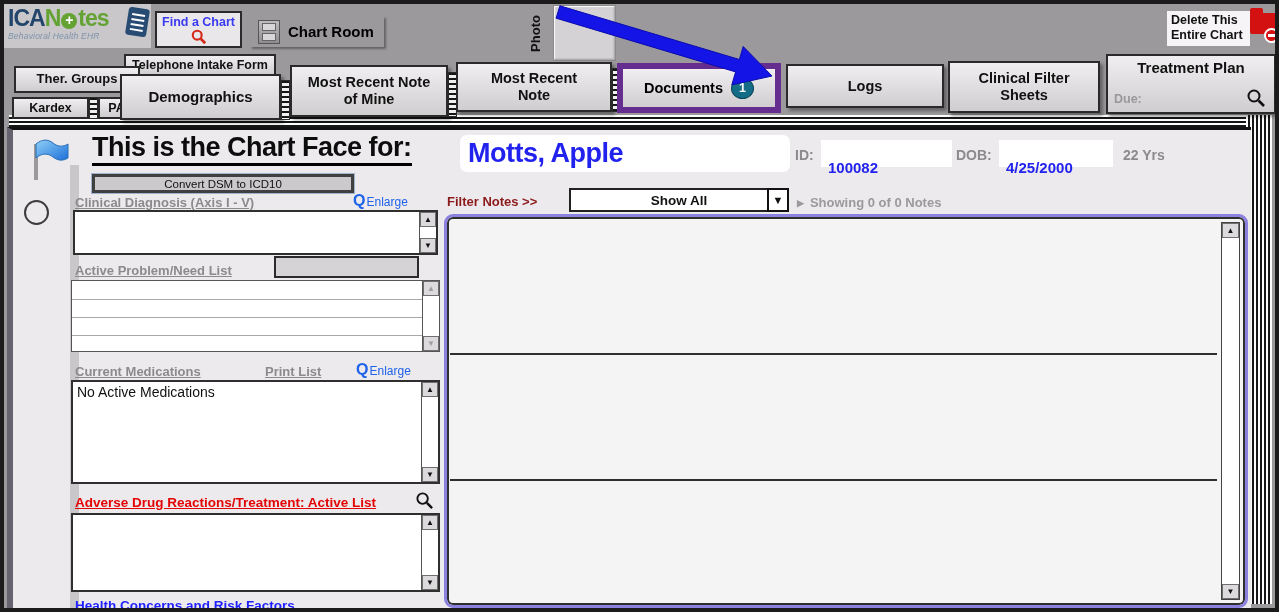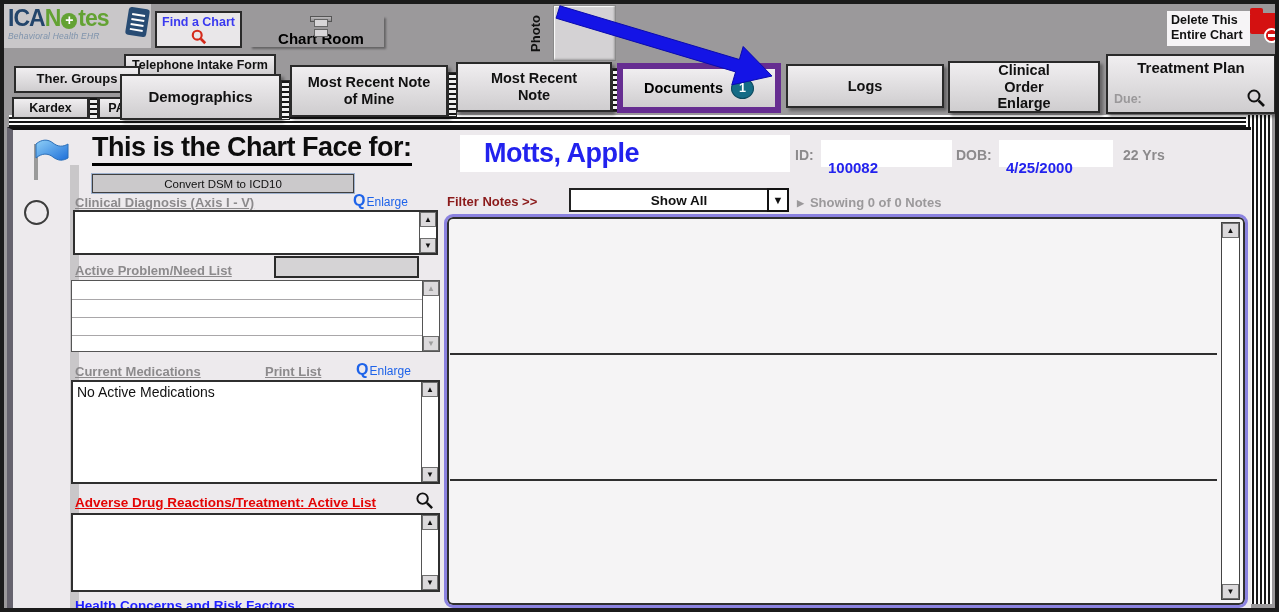--- a/index.html
+++ b/index.html
@@ -18,21 +18,21 @@
           letter-spacing:0;margin:0 1px;}
   .logo-clip{position:absolute;right:3px;top:4px;width:21px;height:28px;background:#274B73;
              border-radius:3px;transform:rotate(9deg);}
   .logo-clip i{position:absolute;left:4px;right:4px;height:2px;background:#fff;display:block;}
   .logo-sub{font-size:8.5px;color:#7E93AC;letter-spacing:0.2px;margin-top:1px;font-style:italic;}
   .find-chart{position:absolute;left:151px;top:7px;width:87px;height:37px;text-align:center;
               background:#E9E7E9;border:2px solid #2a2a2a;padding-top:2px;}
   .find-chart .fc-label{color:#3A3AF0;font-size:12.5px;font-weight:bold;display:block;}
   .chart-room{position:absolute;left:246px;top:12px;width:134px;height:31px;display:flex;
               align-items:center;gap:8px;padding-left:8px;font-weight:bold;font-size:15px;
-              box-shadow:2px 2px 2px rgba(0,0,0,.35);flex-direction:column;}
+              box-shadow:2px 2px 2px rgba(0,0,0,.35);}
   .cabinet{width:22px;height:24px;background:linear-gradient(#BDBBBD,#8F8D8F);border:1px solid #555;position:relative;}
   .cabinet i{position:absolute;left:3px;right:3px;height:8px;border:1px solid #666;background:#D8D6D8;display:block;}
   .cabinet i.d1{top:2px}.cabinet i.d2{top:12px}
 
   .photo-wrap{position:absolute;left:521px;top:0px;width:20px;height:58px;display:flex;
               align-items:center;justify-content:center;}
   .photo-wrap span{transform:rotate(-90deg);white-space:nowrap;font-weight:bold;font-size:13px;color:#111;}
   .photo-box{position:absolute;left:549px;top:1px;width:63px;height:56px;background:#D4D2D4;
              border:1px solid #8a8a8a;box-shadow:inset -1px -1px 2px rgba(0,0,0,.25), inset 1px 1px 1px #fff;}
 
@@ -71,28 +71,28 @@
   
   .page{position:absolute;left:3px;top:123px;width:1244px;bottom:0;background:#EDEAED;
         border-top:3px solid #111;border-left:6px solid #66636E;z-index:2;}
   .vdivider{position:absolute;left:57px;top:35px;width:9px;bottom:0;background:#C9C7C9;}
   .flag{position:absolute;left:16px;top:7px;}
   .circle-mark{position:absolute;left:11px;top:70px;width:25px;height:25px;border:2px solid #3c3c3c;border-radius:50%;}
 
   .cf-title{position:absolute;left:79px;top:3px;font-weight:bold;font-size:27px;color:#0d0d0d;
             letter-spacing:-0.5px;border-bottom:3px solid #000;line-height:1.1;}
   .name-box{position:absolute;left:447px;top:5px;width:330px;height:37px;background:#fff;
-            display:flex;align-items:center;padding-left:24px;}
+            display:flex;align-items:center;padding-left:8px;border-radius:7px;}
   .name-box span{color:#2222EE;font-weight:bold;font-size:27px;letter-spacing:-0.5px;}
   .glabel{position:absolute;font-weight:bold;font-size:14px;color:#8C8A8C;}
   .vfield{position:absolute;height:27px;background:#fff;display:flex;align-items:center;padding-left:7px;}
   .vfield span{color:#2222EE;font-weight:bold;font-size:15px;margin-top:28px;}
 
   .convert-btn{position:absolute;left:79px;top:44px;width:262px;height:19px;background:#CBC9CB;
-               border:1px solid #404040;box-shadow:0 0 0 1px #9FB2CF;font-size:11.5px;color:#111;
+               border:3px solid #404040;box-shadow:0 0 0 1px #9FB2CF;font-size:11.5px;color:#111;
                display:flex;align-items:center;justify-content:center;}
   .seclabel{position:absolute;font-weight:bold;font-size:13px;color:#8C8A8C;text-decoration:underline;}
   .enlarge{position:absolute;color:#1E63E9;font-size:12px;white-space:nowrap;}
   .enlarge b{font-size:16px;font-weight:bold;margin-right:1px;}
   .whitebox{position:absolute;background:#fff;border:2px solid #2f2f2f;}
   .thinbox{position:absolute;background:#fff;border:1px solid #555;}
   .rowline{position:absolute;left:0;right:17px;height:1px;background:#A9A7A9;}
   .meds-text{position:absolute;left:4px;top:2px;font-size:14px;color:#111;}
   .alert-label{position:absolute;font-weight:bold;font-size:13.5px;color:#E30505;text-decoration:underline;}
   .health-label{position:absolute;font-weight:bold;font-size:13.5px;color:#1F1FFF;text-decoration:underline;}
@@ -204,21 +204,21 @@
   <div class="doc-tab">
     <span>Documents</span>
     <span class="badge">1</span>
   </div>
 
   <div class="tab" style="left:782px;top:60px;width:158px;height:44px;">
       <span>Logs</span>
     </div>
 
   <div class="tab" style="left:944px;top:57px;width:152px;height:52px;padding:0 28px;">
-      <span>Clinical Order Enlarge</span>
+      <span>Clinical Filter Sheets</span>
     </div>
 
   <div class="tab" style="left:1102px;top:50px;width:170px;height:60px;align-items:flex-start;padding-top:3px;font-size:15px;">
     <span>Treatment Plan</span>
     <span class="tp-due">Due:</span>
     <svg class="tp-mag" width="20" height="20" viewBox="0 0 20 20">
         <circle cx="8" cy="8" r="5.5" fill="none" stroke="#111" stroke-width="2"></circle>
         <line x1="12.5" y1="12.5" x2="18" y2="18" stroke="#111" stroke-width="2.6"></line>
       </svg>
   </div>

